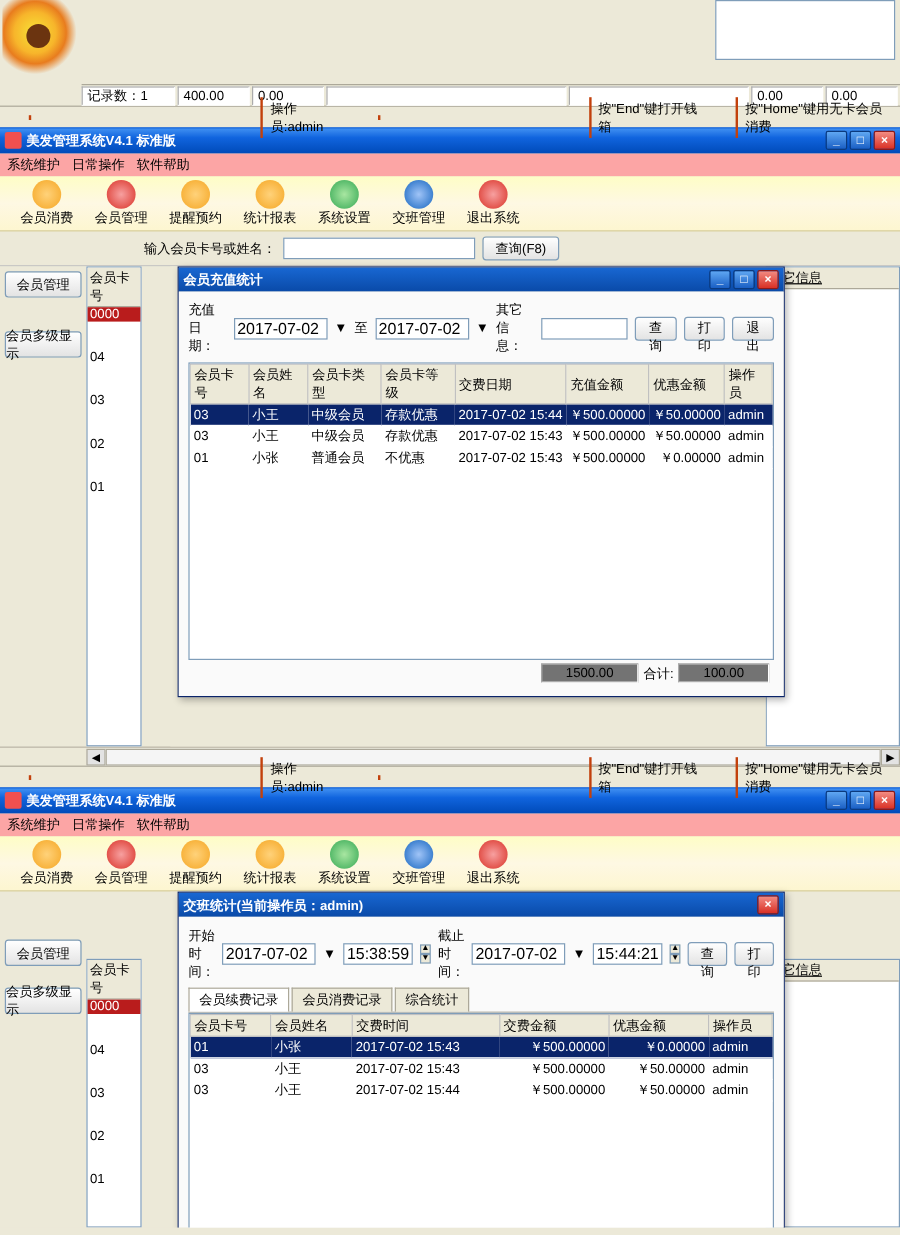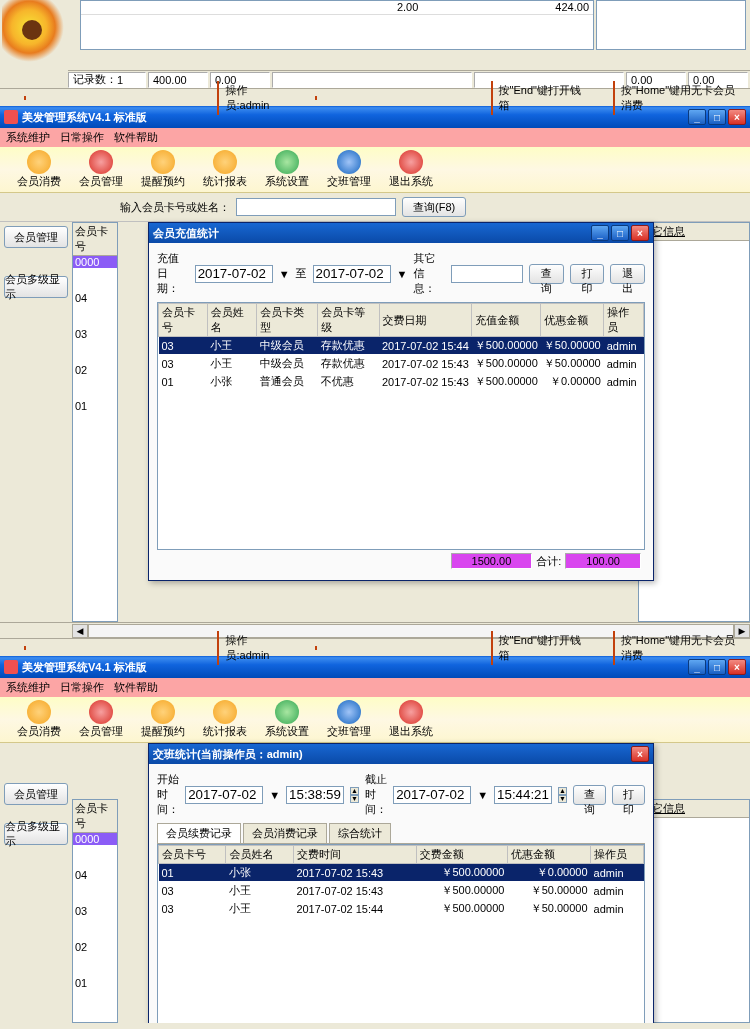--- a/index.html
+++ b/index.html
@@ -24,41 +24,41 @@
   .ico.blue { background: radial-gradient(circle,#a0c4f7,#1565c0); }
   .searchrow { background: #ece9d8; padding: 4px 120px; display:flex; align-items:center; gap:6px; font-size:11px; border-bottom:1px solid #c0c0c0;}
   .searchrow input[type=text] { height:18px; border:1px solid #7f9db9; width:160px; padding:0 3px;}
   .btn { background: linear-gradient(to bottom,#fefefe,#e3e3e3); border:1px solid #7f9db9; border-radius:3px; padding:1px 10px; height:20px; font-size:11px; cursor:pointer;}
   .main-layout { display:flex; background:#ece9d8; height:400px; position:relative;}
   .main-layout.h3 { height:280px;}
   .side { width:72px; display:flex; flex-direction:column; gap:6px; padding:4px; }
   .sidebtn { background: linear-gradient(to bottom,#fff,#e3e3e3); border:1px solid #7f9db9; border-radius:3px; height:22px; display:flex;align-items:center;justify-content:center; font-size:11px; cursor:pointer;}
   .list-col { background:#fff; border:1px solid #7f9db9; flex:0 0 46px; height:100%; display:flex;flex-direction:column;}
   .list-col .hdr { background:#ece9d8; border-bottom:1px solid #aca899; padding:1px 2px; font-size:11px;}
-  .list-col .selrow { background:#8b5cf6; color:#fff; padding:0 2px;}
+  .list-col .selrow { background:#b91c1c; color:#fff; padding:0 2px;}
   .list-col .r { padding:0 2px;margin-top:24px;}
   .midgap { flex:1; background:#ece9d8; position:relative;margin-left:24px;}
   .right-col { background:#fff; border:1px solid #7f9db9; flex:0 0 112px; height:100%;text-decoration:underline;}
   .right-col .hdr { background:#ece9d8; border-bottom:1px solid #aca899; padding:1px 2px; font-size:11px;}
   .dialog { position:absolute; background:#ece9d8; border:1px solid #0a246a; box-shadow:2px 2px 6px rgba(0,0,0,.3);}
   .dialog .dtitle { background: linear-gradient(to bottom,#1867d2,#0a4aa8); color:#fff; height:20px; display:flex;align-items:center;padding:0 4px; font-size:11px; font-weight:bold;}
   .dialog .dtitle .spacer { flex:1;}
   .dbody { padding:8px; background:#fafafa;}
   .filterrow { display:flex; align-items:center; gap:6px; font-size:11px; margin-bottom:6px;}
   .filterrow input.date { width:78px; height:18px; border:1px solid #7f9db9; padding:0 2px;}
   .filterrow input.time { width:58px; height:18px; border:1px solid #7f9db9; padding:0 2px;}
   .filterrow input.card { width:72px; height:18px; border:1px solid #7f9db9; padding:0 2px;}
   .dtable-wrap { border:1px solid #7f9db9; background:#fff; height:248px; overflow:auto;}
   .dtable-wrap.h2 { height:200px;}
   table.dtable { width:100%; border-collapse:collapse; font-size:11px;}
   table.dtable th { background:#ece9d8; border:1px solid #c0c0c0; padding:1px 3px; text-align:left; font-weight:normal;}
   table.dtable td { border-bottom:1px solid #fff; padding:1px 3px; white-space:nowrap;}
   table.dtable tr.sel td { background:#0a246a; color:#fff;}
   .dfoot { display:flex; justify-content:flex-end; gap:4px; padding:3px 4px; font-size:11px; align-items:center;}
-  .dfoot .sumcell { border:1px inset #fff; background:#d946ef; padding:1px 20px; min-width:60px; text-align:left;}
+  .dfoot .sumcell { border:1px inset #fff; background:#737373; padding:1px 20px; min-width:60px; text-align:left;}
   .tabs { display:flex; border-bottom:1px solid #aca899; font-size:11px;}
   .tab { padding:2px 8px; border:1px solid #aca899; border-bottom:none; background:#ece9d8; margin-right:2px; cursor:pointer;}
   .tab.active { background:#fff;}
   .num-r { text-align:right; }
   .spin { width:12px; display:inline-flex;flex-direction:column;}
   .spin div{height:8px;border:1px solid #7f9db9;background:#ece9d8;font-size:7px;line-height:6px;text-align:center;}
   .hscroll { height:16px; background:#ece9d8; border-top:1px solid #aca899; display:flex;align-items:center;}
   .hscroll .arrow { width:16px;height:14px;border:1px solid #aca899;background:#e3e3e3;display:flex;align-items:center;justify-content:center;font-size:9px;}
   .hscroll .track { flex:1; background:#f5f5f5; height:14px; border:1px solid #aca899;}
   .toprow-area { position:relative; height:70px; background:#ece9d8;}
@@ -67,27 +67,20 @@
   .toprow-area .gridbox { position:absolute; left:80px; top:0; right:156px; height:50px; background:#fff; border:1px solid #7f9db9;}
   .toprow-area .gridbox2 { position:absolute; right:4px; top:0; width:150px; height:50px; background:#fff; border:1px solid #7f9db9;}
   .toprow-area .gridrow { border-bottom:1px solid #ddd; height:14px; display:flex;}
   .toprow-area .gridrow span{flex:1;text-align:right;padding-right:4px;}
 </style>
 </head>
 <body>
 
 <div class="toprow-area">
   <div class="flower"></div>
-  <div class="gridbox">
-    <div class="gridrow">
-        <span></span>
-        <span class="num-r">2.00</span>
-        <span class="num-r">424.00</span>
-      </div>
-  </div>
   <div class="gridbox2"></div>
 </div>
 <div class="record-count-row">
   <div class="cell" style="min-width:78px;">
       <span>记录数：</span>
       <span>1</span>
     </div>
   <div class="cell">400.00</div>
   <div class="cell">0.00</div>
   <div class="cell" style="flex:1"></div>

